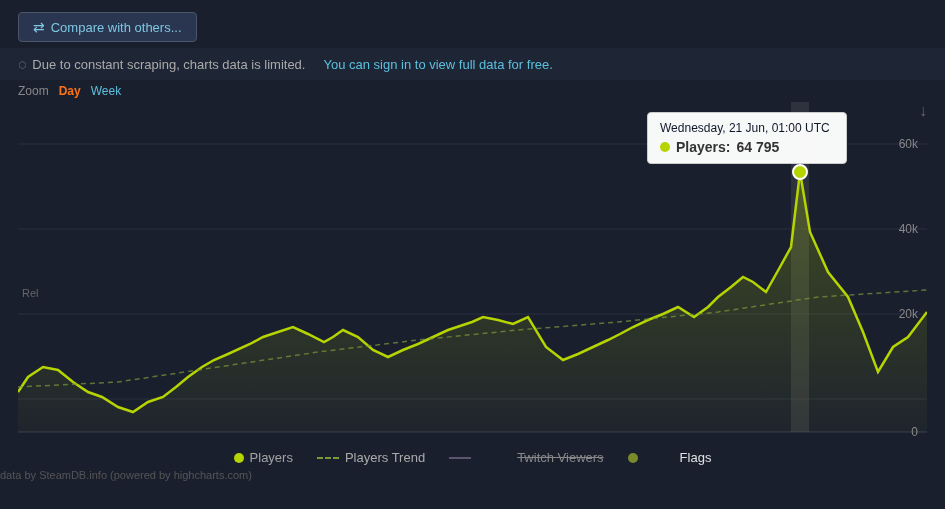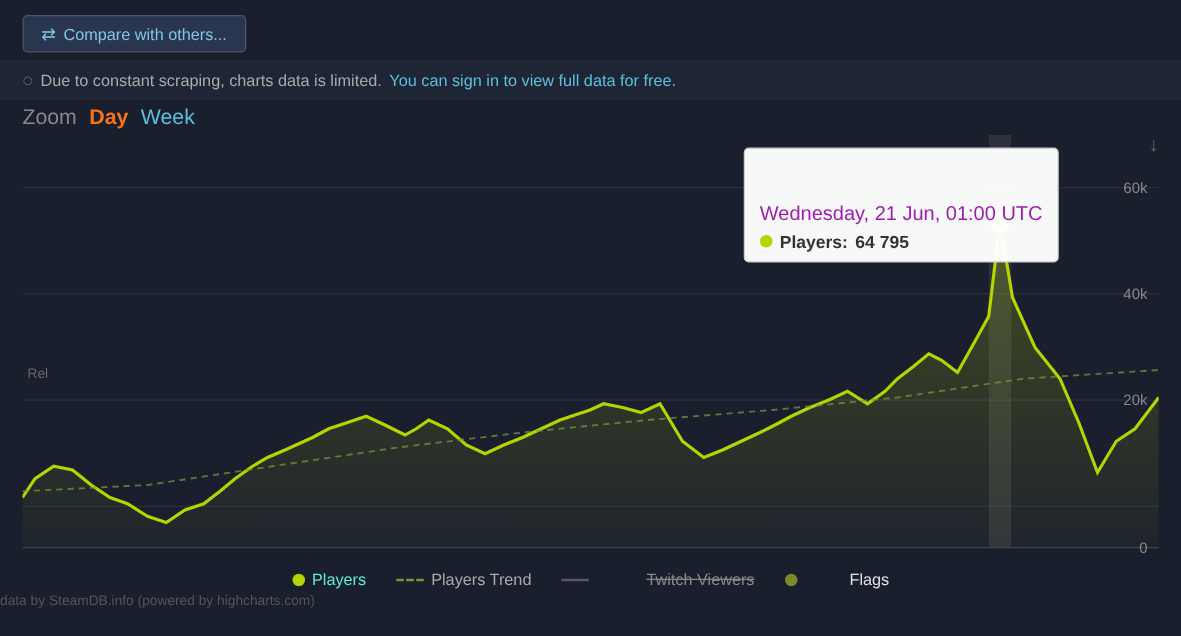--- a/index.html
+++ b/index.html
@@ -39,31 +39,32 @@
       padding: 8px 18px;
       font-size: 13px;
       color: #aaa;
       display: flex;
       align-items: center;
       gap: 6px;
     }
     .notice-bar .sign-in-link {
       color: #5bc0de;
       cursor: pointer;
+      margin-left: 12px;
     }
     .notice-bar .notice-icon {
       color: #aaa;
       font-size: 14px;
     }
     .zoom-bar {
       padding: 4px 18px 0 18px;
       display: flex;
       align-items: center;
       gap: 10px;
-      font-size: 17px;
+      font-size: 12px;
       color: #aaa;
     }
     .zoom-label { color: #888; }
     .zoom-day { color: #f97316; cursor: pointer; font-weight: bold; }
     .zoom-week { color: #5bc0de; cursor: pointer; }
     .chart-area {
       position: relative;
       margin: 4px 18px 0 18px;
       height: 340px;
     }
@@ -78,24 +79,23 @@
       background: rgba(255,255,255,0.97);
       border: 1px solid #ccc;
       border-radius: 4px;
       padding: 8px 12px;
       color: #333;
       font-size: 13px;
       pointer-events: none;
       min-width: 200px;
     }
     .tooltip-title {
-      font-size: 16px;
-      color: #a21caf;
+      font-size: 12px;
+      color: #0f172a;
       margin-bottom: 4px;
-      margin-top: 36px;
     }
     .tooltip-value {
       display: flex;
       align-items: center;
       gap: 6px;
       font-size: 14px;
       font-weight: bold;
     }
     .tooltip-dot {
       width: 10px;
@@ -144,21 +144,21 @@
       border-top: 2px dashed #7a9a3a;
       display: inline-block;
     }
     .legend-twitch-line {
       width: 22px;
       height: 2px;
       background: #9b89ac;
       display: inline-block;
       opacity: 0.5;
     }
-    .legend-players { color: #5eead4; }
+    .legend-players { color: #a3a3a3; }
     .legend-trend { color: #aaa; }
     .legend-twitch { color: #888; text-decoration: line-through; margin-left: 40px; }
     .legend-flags { color: #e0e0e0; padding-left: 36px; }
     .attribution {
       padding: 2px 20px 0 0;
       font-size: 11px;
       color: #555;
     }
     .rel-label {
       position: absolute;

